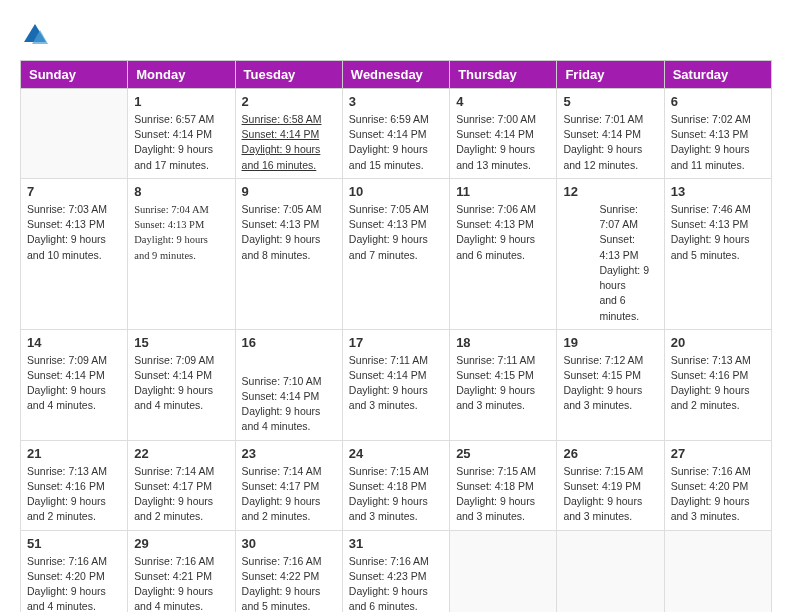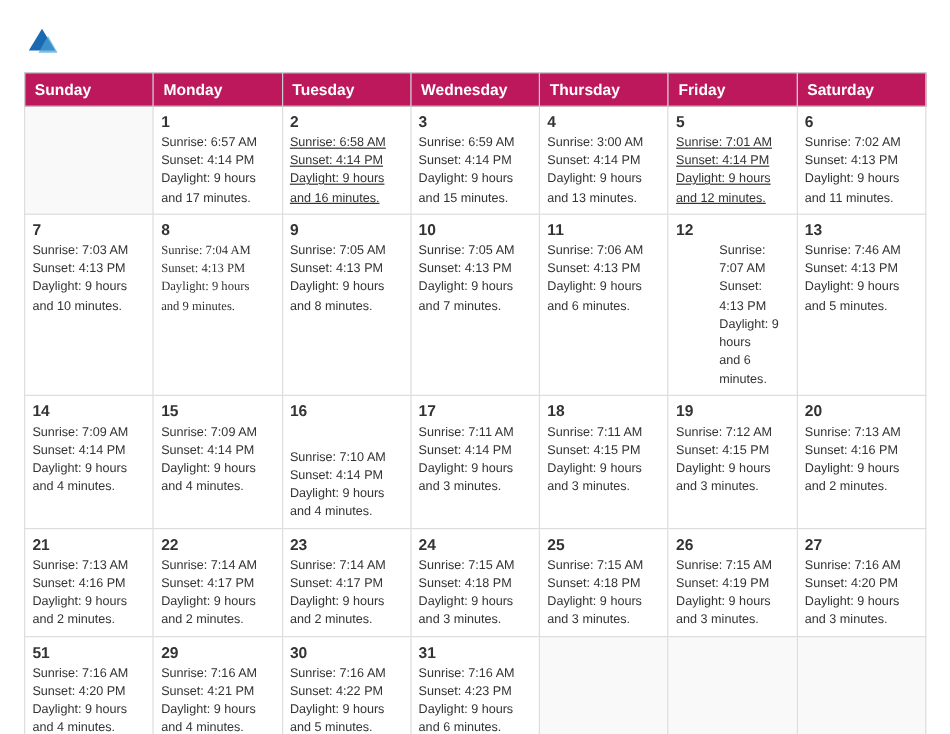--- a/index.html
+++ b/index.html
@@ -43,21 +43,21 @@
     .location {
       font-size: 16px;
       color: #555;
     }
     .calendar {
       width: 100%;
       border-collapse: collapse;
       font-size: 11px;
     }
     .calendar th {
-      background-color: #be185d;
+      background-color: #a21caf;
       color: #fff;
       text-align: left;
       padding: 6px 8px;
       font-size: 13px;
       font-weight: bold;
       border: 1px solid #ccc;
     }
     .calendar td {
       vertical-align: top;
       border: 1px solid #ddd;
@@ -133,28 +133,28 @@
         </td>
         <td>
           <span class="day-number">3</span>
           <div class="day-info" style="white-space: pre-line;">Sunrise: 6:59 AM
 Sunset: 4:14 PM
 Daylight: 9 hours
 and 15 minutes.</div>
         </td>
         <td>
           <span class="day-number">4</span>
-          <div class="day-info" style="white-space: pre-line;">Sunrise: 3:00 AM
+          <div class="day-info" style="white-space: pre-line;">Sunrise: 7:00 AM
 Sunset: 4:14 PM
 Daylight: 9 hours
 and 13 minutes.</div>
         </td>
         <td>
           <span class="day-number">5</span>
-          <div class="day-info" style="white-space: pre-line; text-decoration: underline;">Sunrise: 7:01 AM
+          <div class="day-info" style="white-space: pre-line;">Sunrise: 7:01 AM
 Sunset: 4:14 PM
 Daylight: 9 hours
 and 12 minutes.</div>
         </td>
         <td>
           <span class="day-number">6</span>
           <div class="day-info" style="white-space: pre-line;">Sunrise: 7:02 AM
 Sunset: 4:13 PM
 Daylight: 9 hours
 and 11 minutes.</div>

